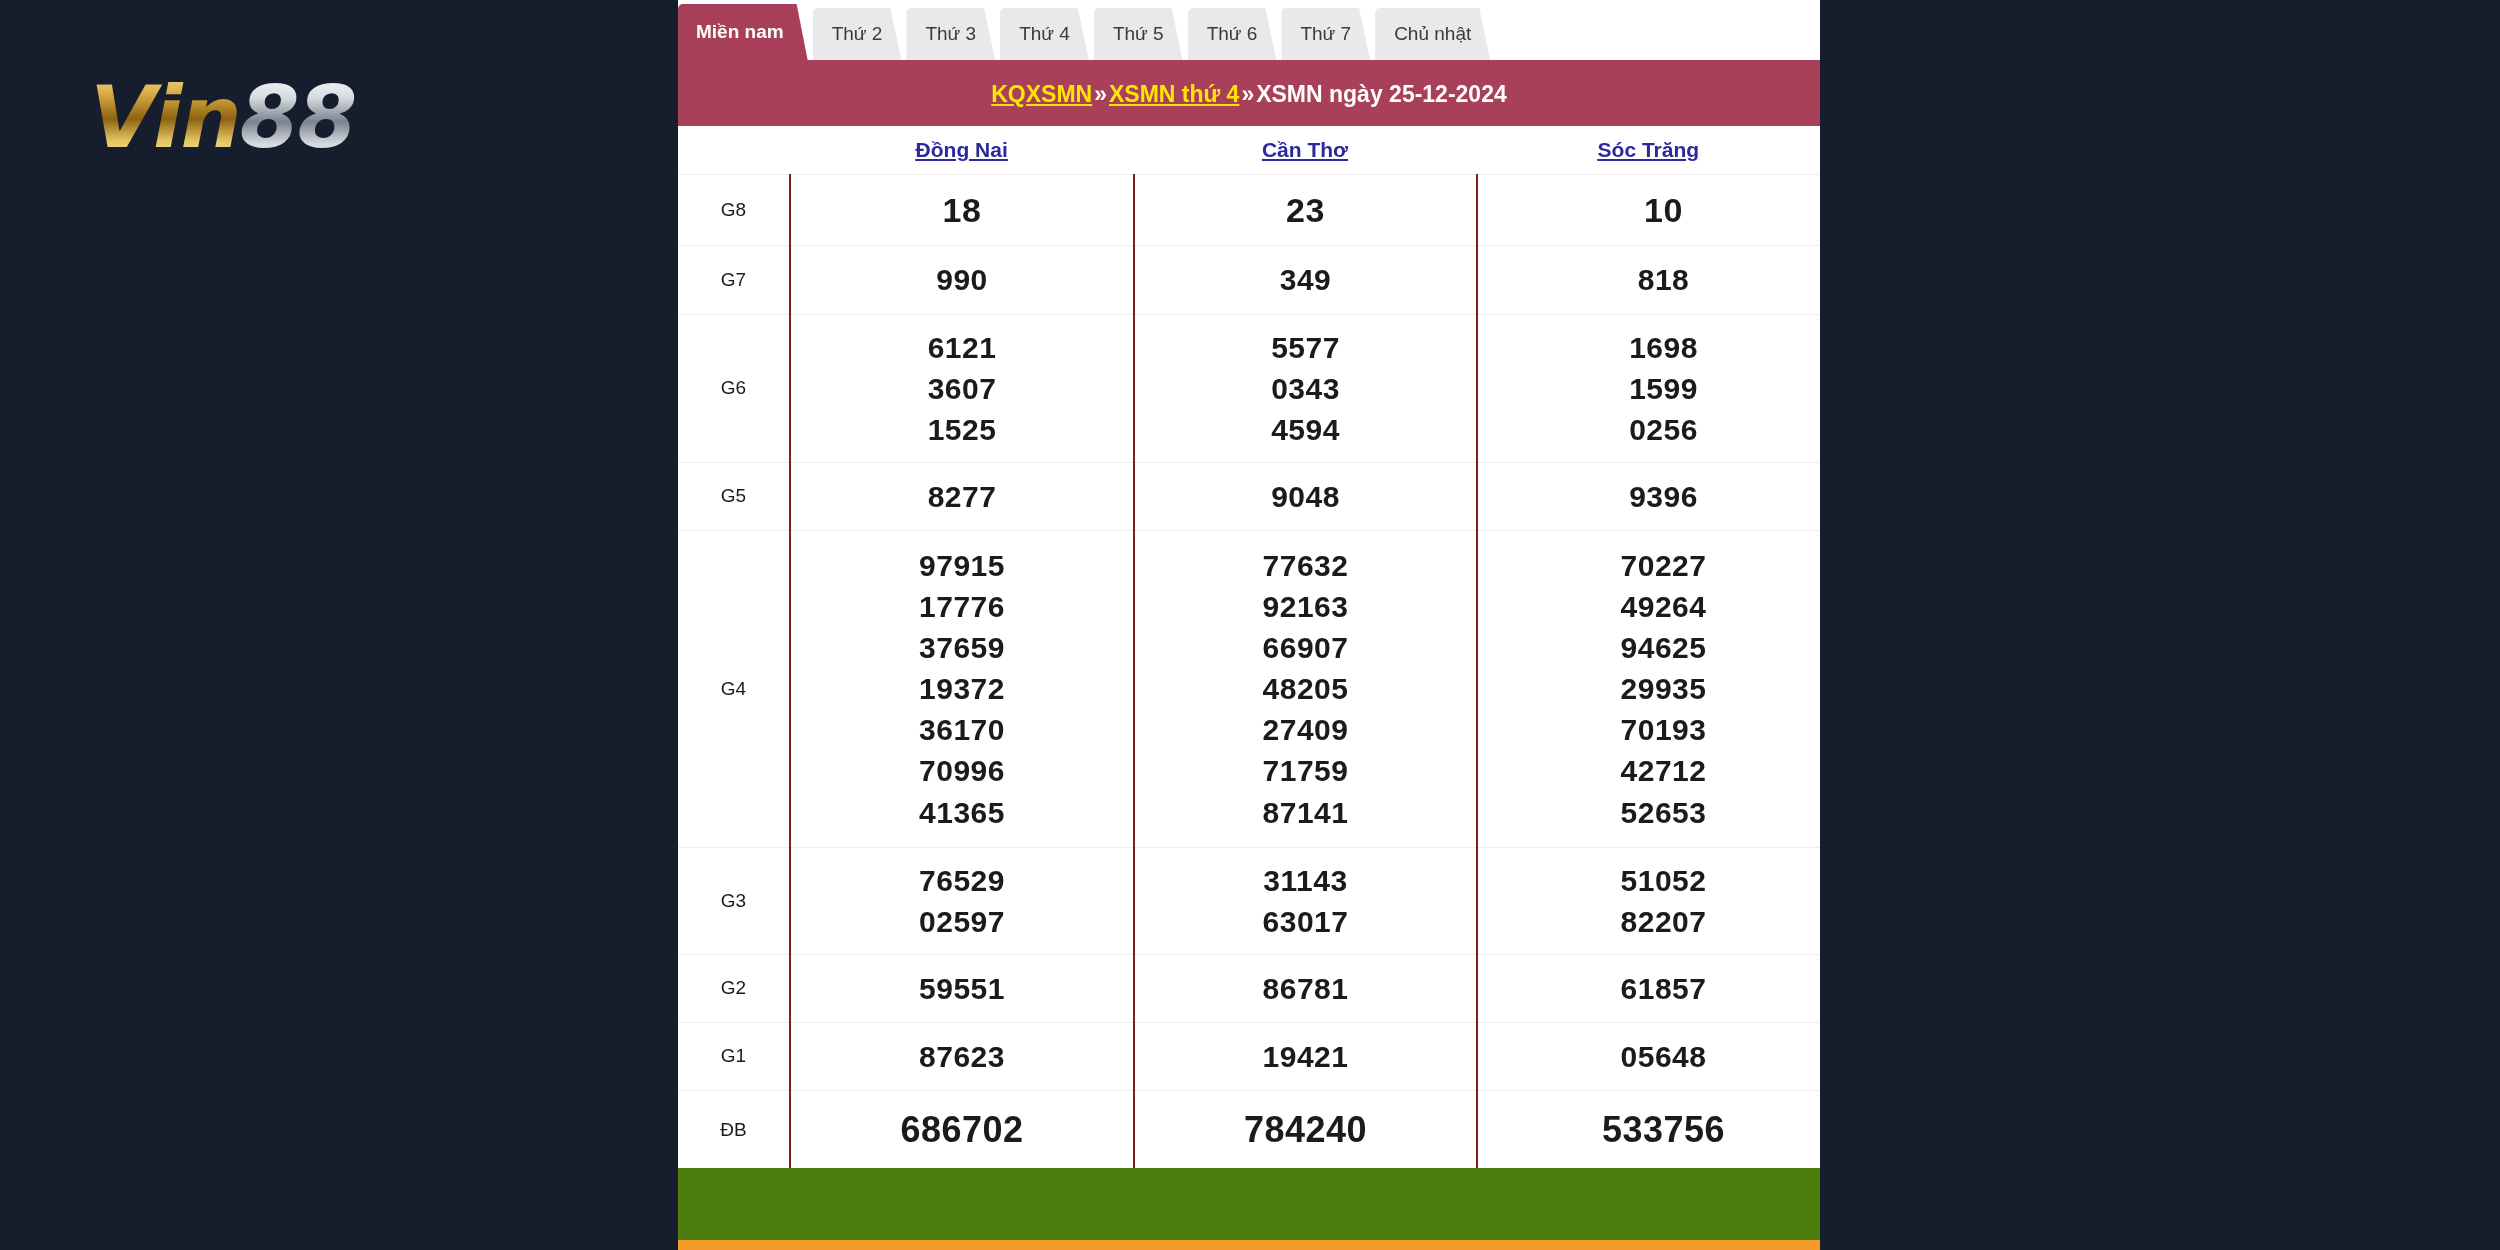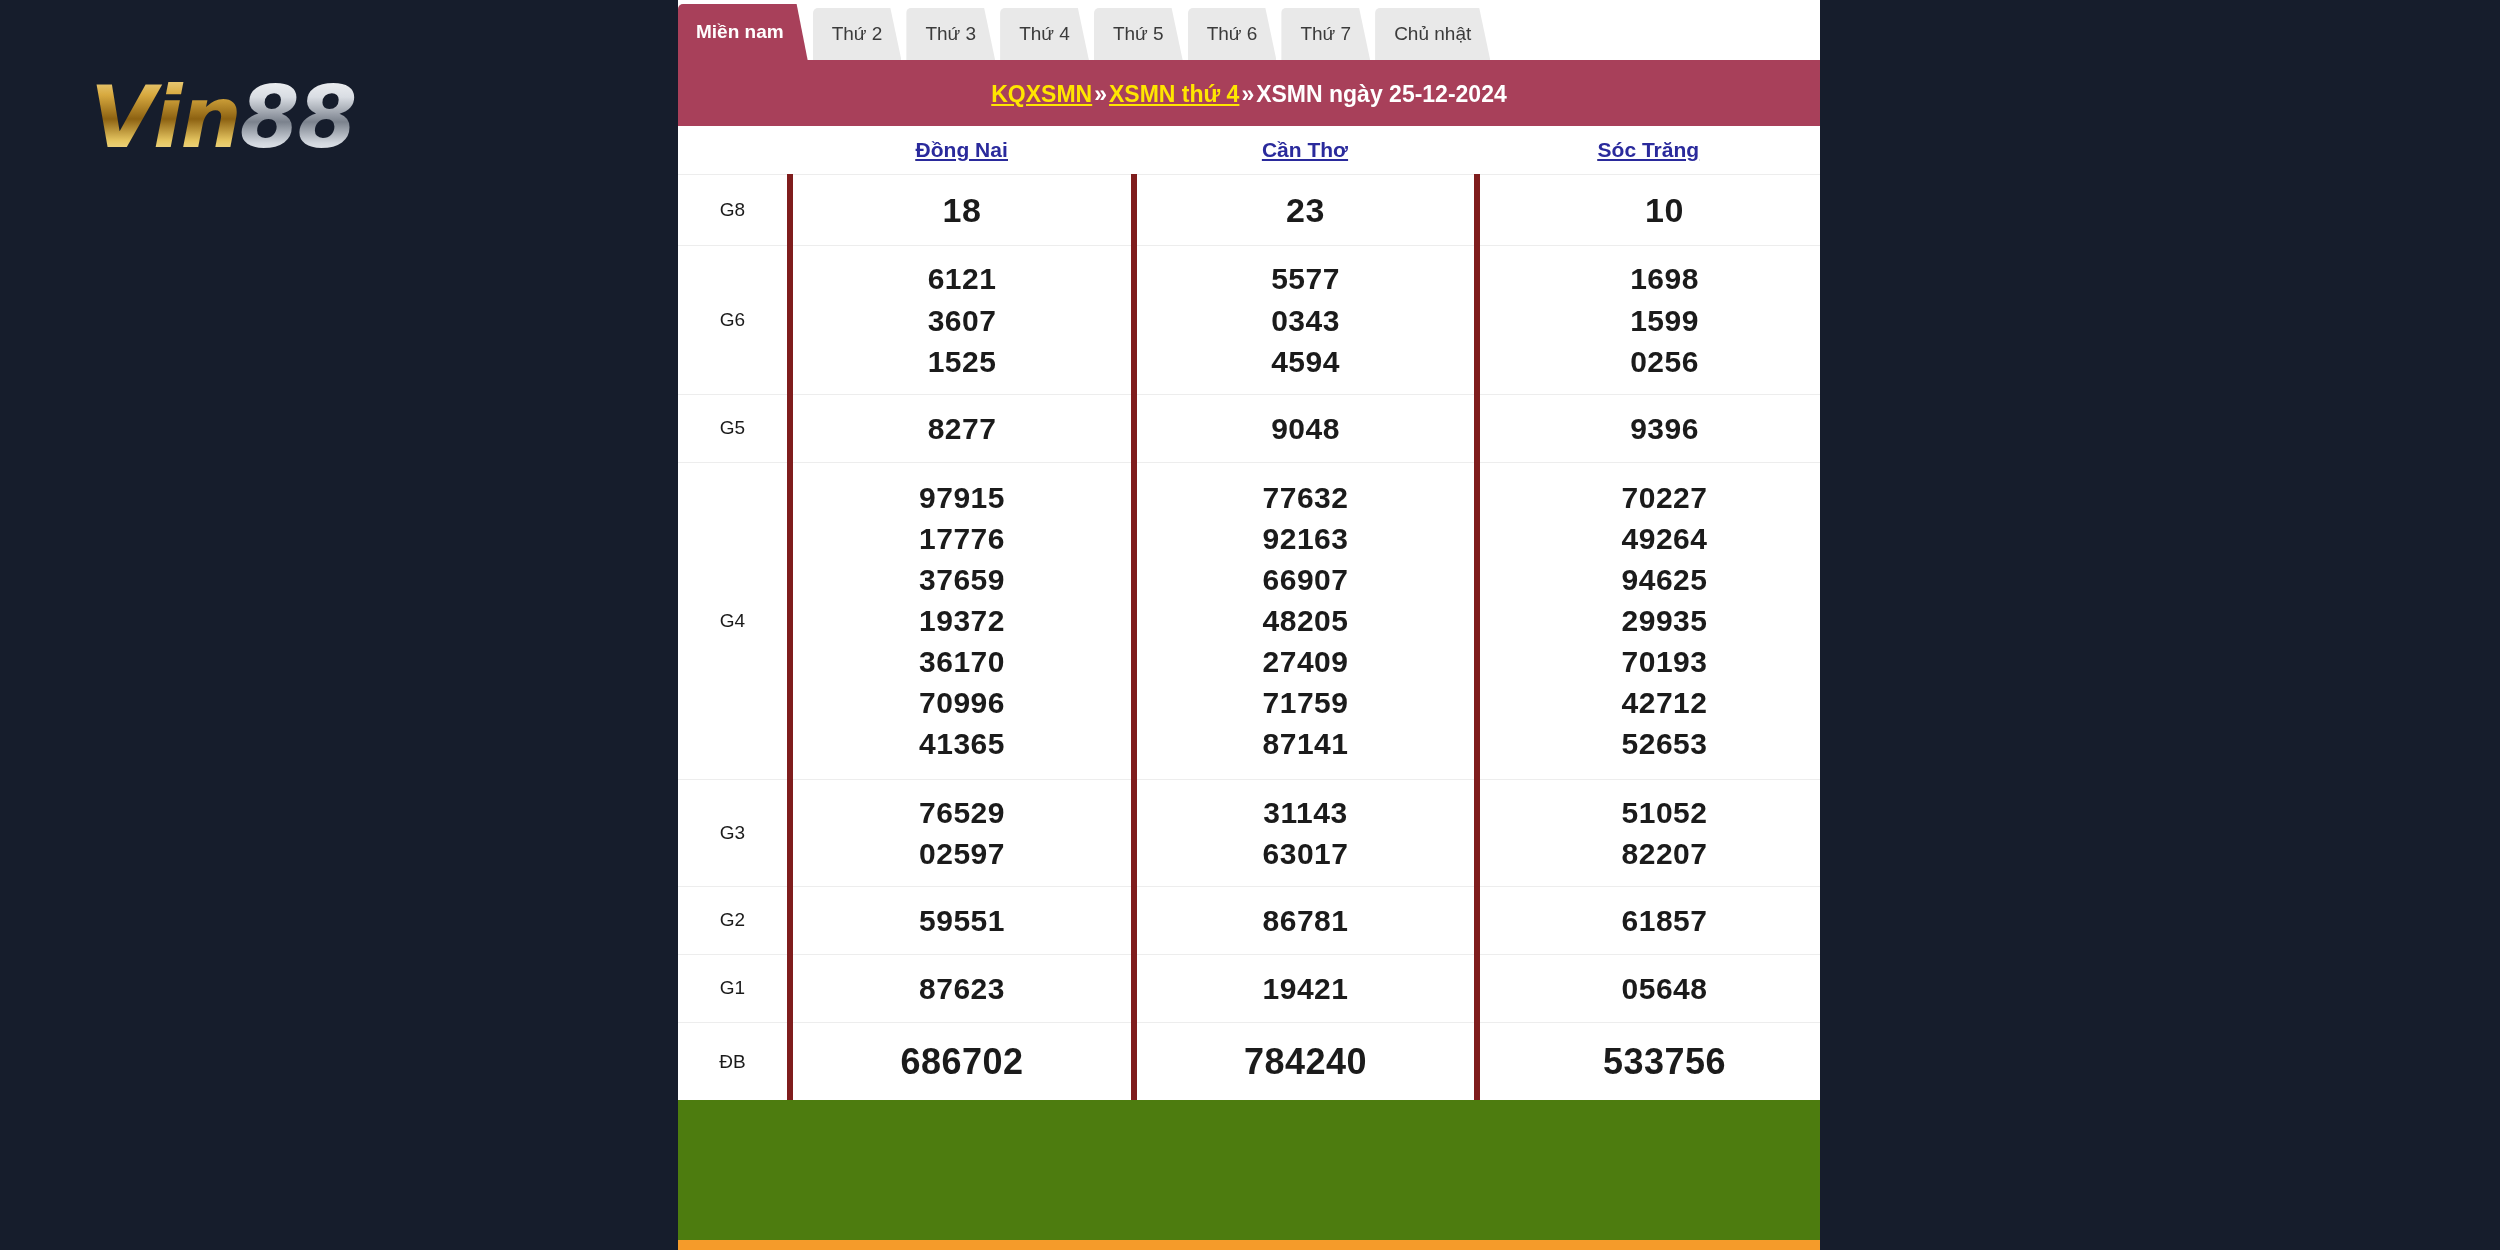--- a/index.html
+++ b/index.html
@@ -149,21 +149,21 @@
 
   
   #results {
     width: 100%;
     border-collapse: collapse;
     table-layout: fixed;
     background: #ffffff;
   }
   #results tr { border-top: 1px solid #ededed; }
   #results td {
-    border-right: 6px solid #7f1d1d;
+    border-right: 2px solid #7f1d1d;
     text-align: center;
     vertical-align: middle;
     color: #1b1b1b;
   }
   #results td:last-child { border-right: none; padding-left: 29px; }
   td.glabel {
     width: 112px;
     font-size: 19px;
     color: #4a4a4a;
     font-weight: normal;
@@ -239,20 +239,32 @@
             <td class="nums">
               <span class="numline">18</span>
             </td>
             <td class="nums">
               <span class="numline">23</span>
             </td>
             <td class="nums">
               <span class="numline">10</span>
             </td>
           </tr>
+          <tr class="r-g7">
+            <td class="glabel">G7</td>
+            <td class="nums">
+              <span class="numline">990</span>
+            </td>
+            <td class="nums">
+              <span class="numline">349</span>
+            </td>
+            <td class="nums">
+              <span class="numline">818</span>
+            </td>
+          </tr>
           <tr class="r-g6">
             <td class="glabel">G6</td>
             <td class="nums">
               <span class="numline">6121</span>
               <span class="numline">3607</span>
               <span class="numline">1525</span>
             </td>
             <td class="nums">
               <span class="numline">5577</span>
               <span class="numline">0343</span>

